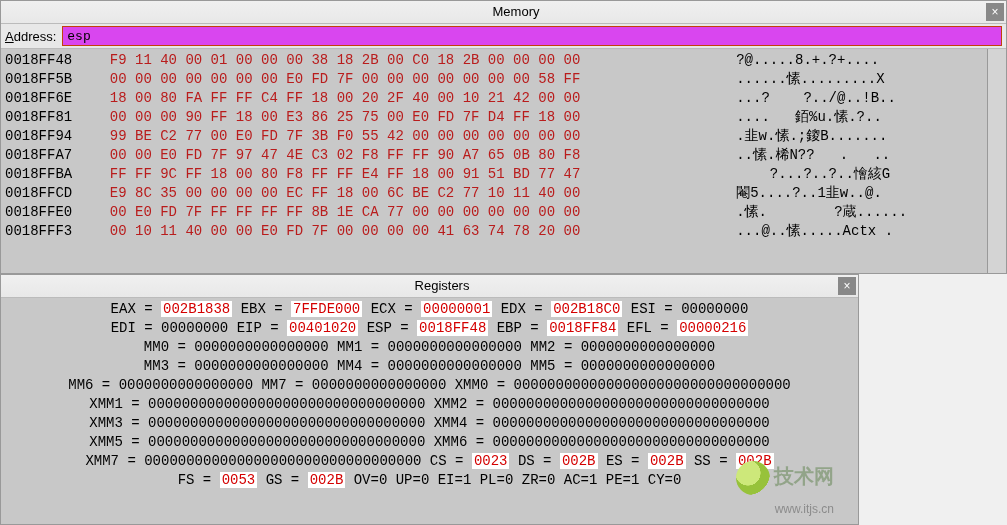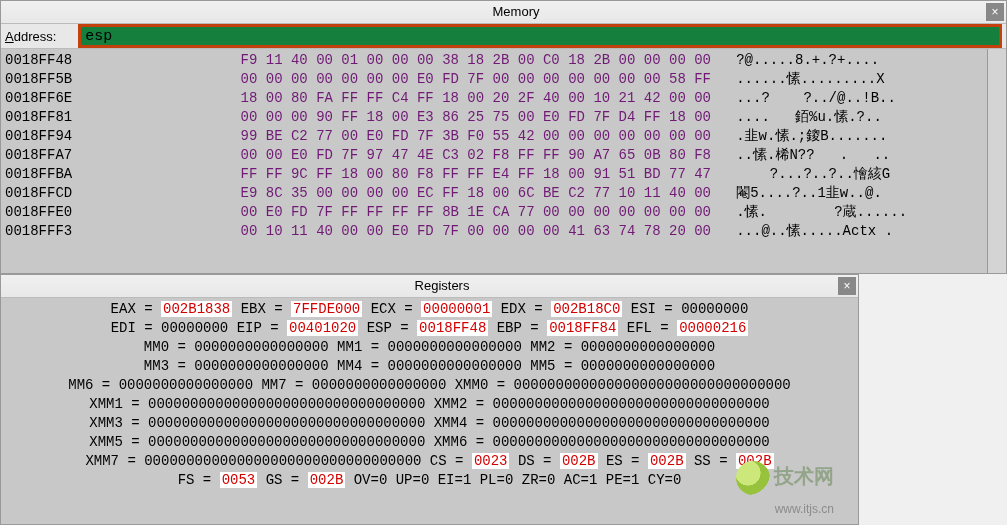--- a/index.html
+++ b/index.html
@@ -49,30 +49,30 @@
     display: flex;
     align-items: center;
     background: #e8e8e8;
     border-bottom: 1px solid #bbb;
     height: 24px;
     padding: 0 4px;
     font-family: sans-serif;
     font-size: 13px;
   }
   .address-bar label {
-    margin-right: 22px;
+    margin-right: 6px;
   }
   .underline { text-decoration: underline; }
   .address-input {
     flex: 1;
     height: 18px;
-    border: 3px solid #c2410c;
-    background: #15803d;
+    border: 1px solid #c2410c;
+    background: #d946ef;
     font-family: "Courier New", monospace;
-    font-size: 15px;
+    font-size: 13px;
     padding: 0 4px;
   }
   .hex-area {
     background: #c8c8c8;
     flex: 1;
     overflow: hidden;
     position: relative;
     border-right: 18px solid #d4d4d4;
   }
   .hex-area::after {
@@ -87,21 +87,21 @@
   }
   .hex-inner {
     padding: 2px 4px;
     white-space: pre;
     line-height: 19px;
     font-size: 14px;
     letter-spacing: 0px;
   }
   .hex-line { display: flex; }
   .col-addr { width: 88px; color: #000; }
-  .col-bytes { width: 618px; color: #701a75; white-space: pre; text-align: right; }
+  .col-bytes { width: 618px; color: #b91c1c; white-space: pre; }
   .col-ascii { flex: 1; color: #000; white-space: pre; }
   .reg-area {
     background: #c8c8c8;
     flex: 1;
     overflow: hidden;
     position: relative;
   }
   .reg-inner {
     padding: 2px 4px;
     white-space: pre;

